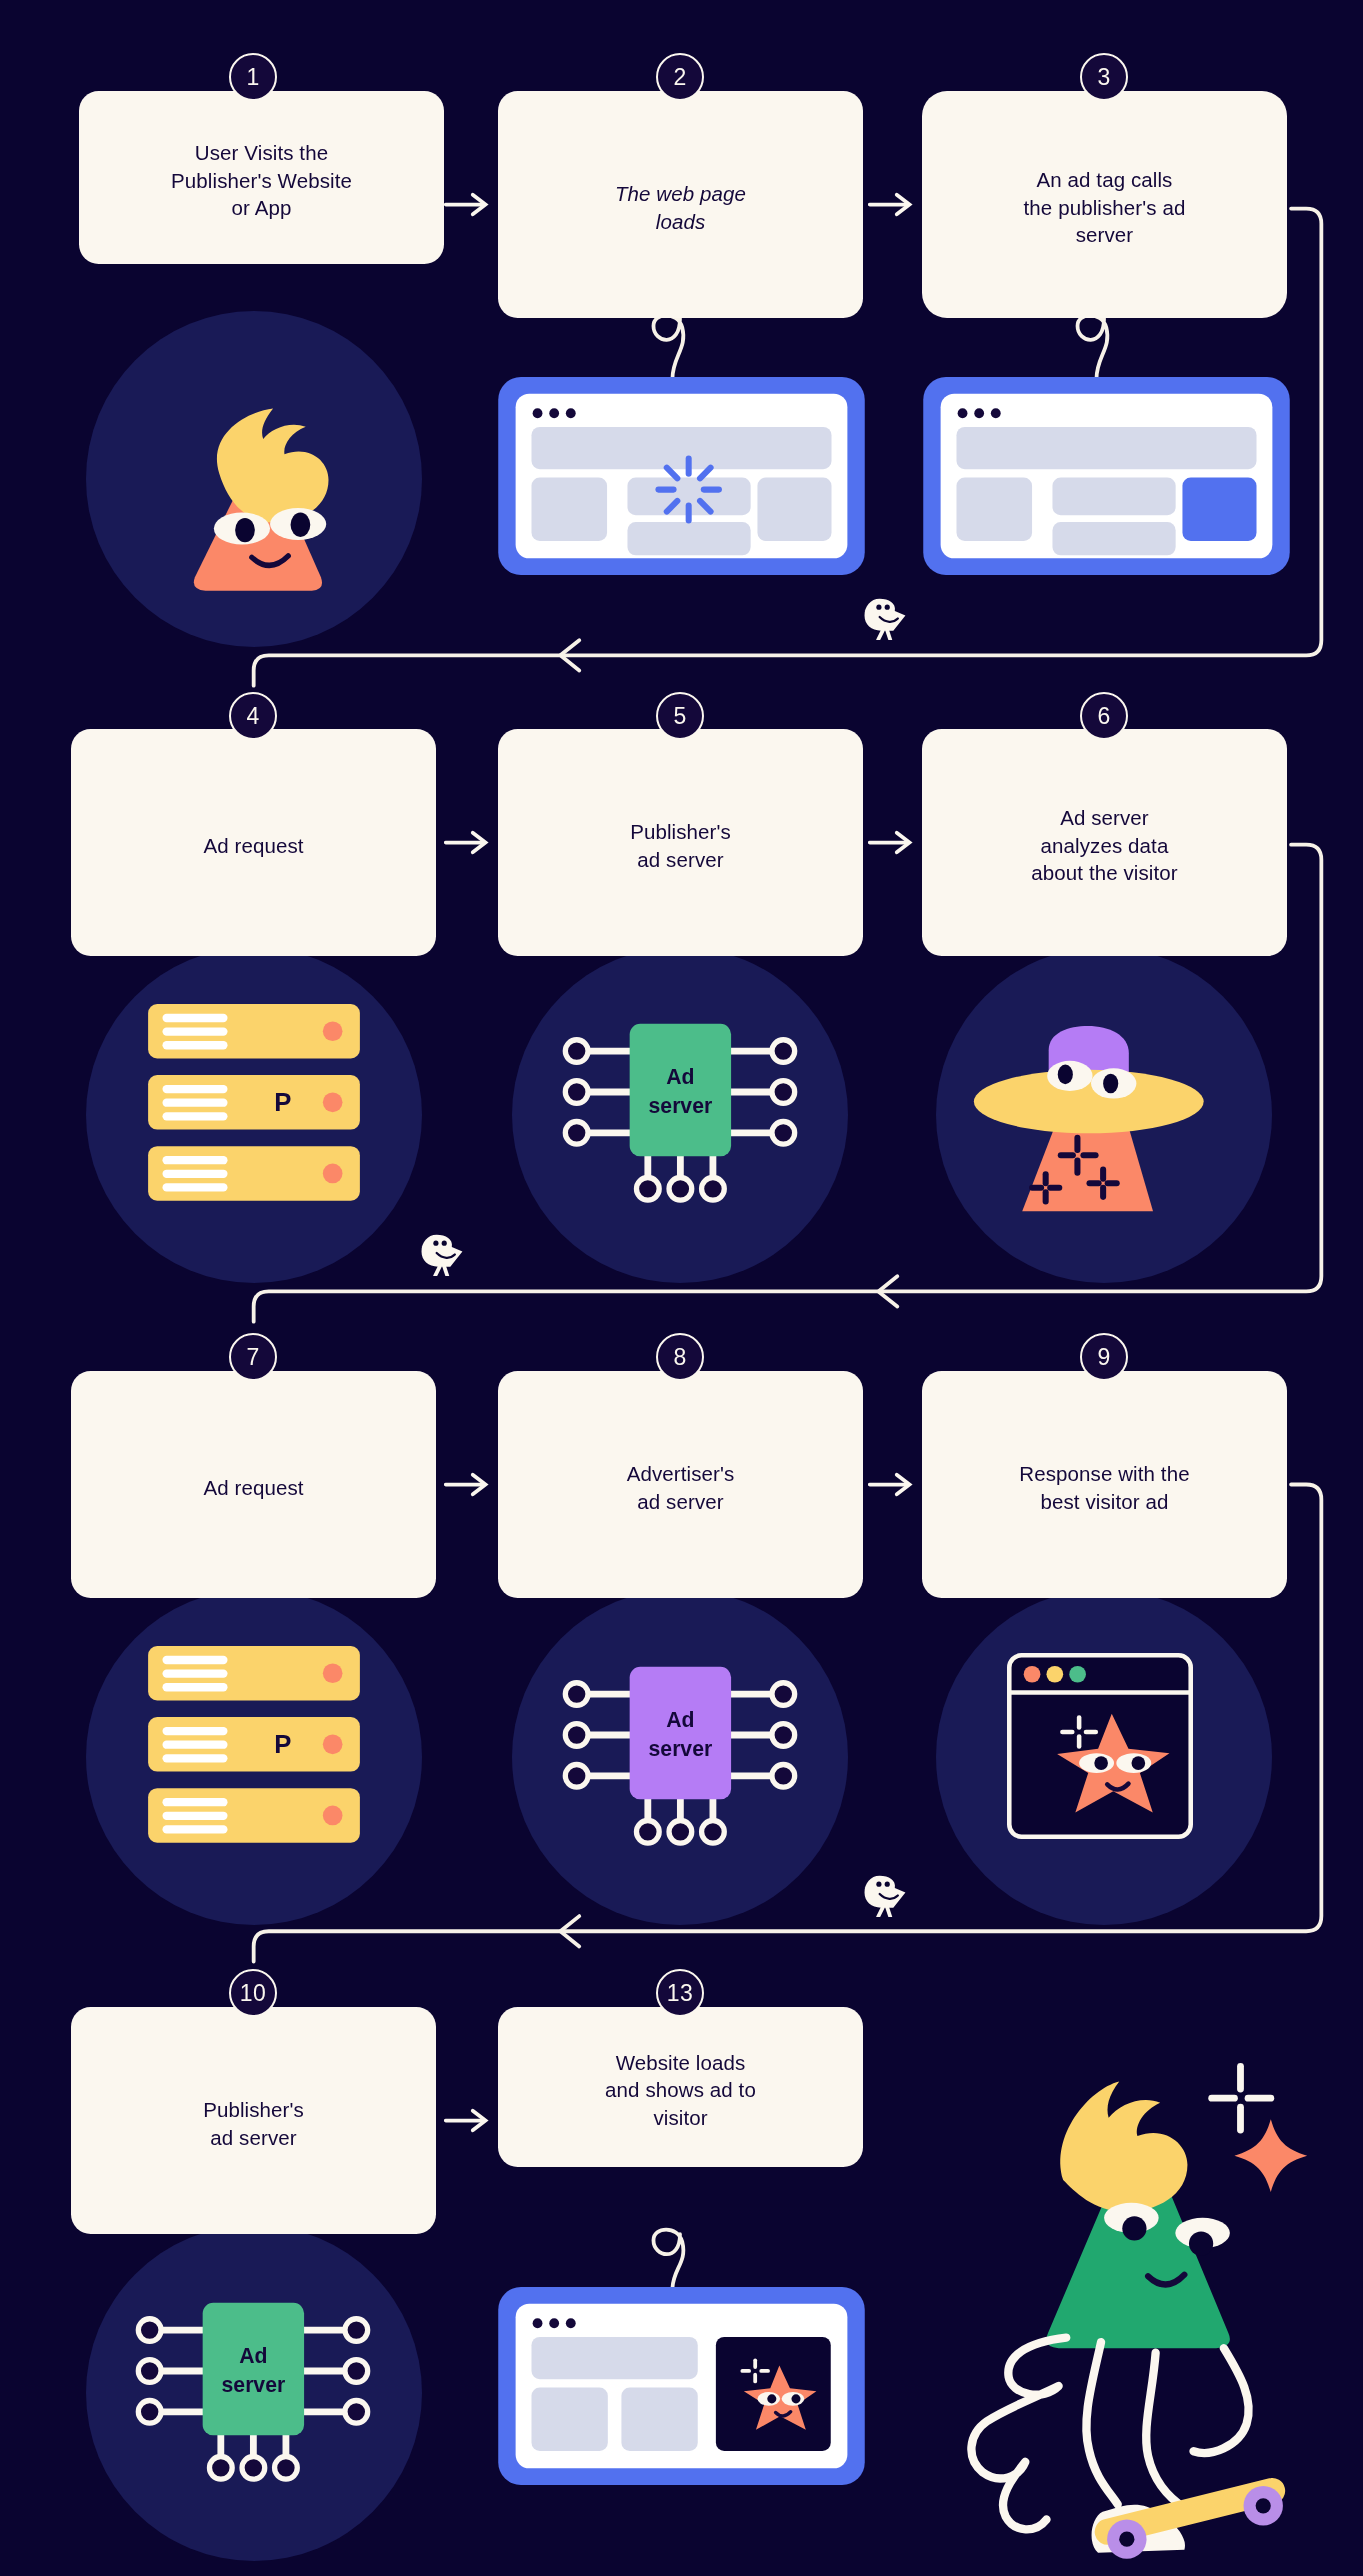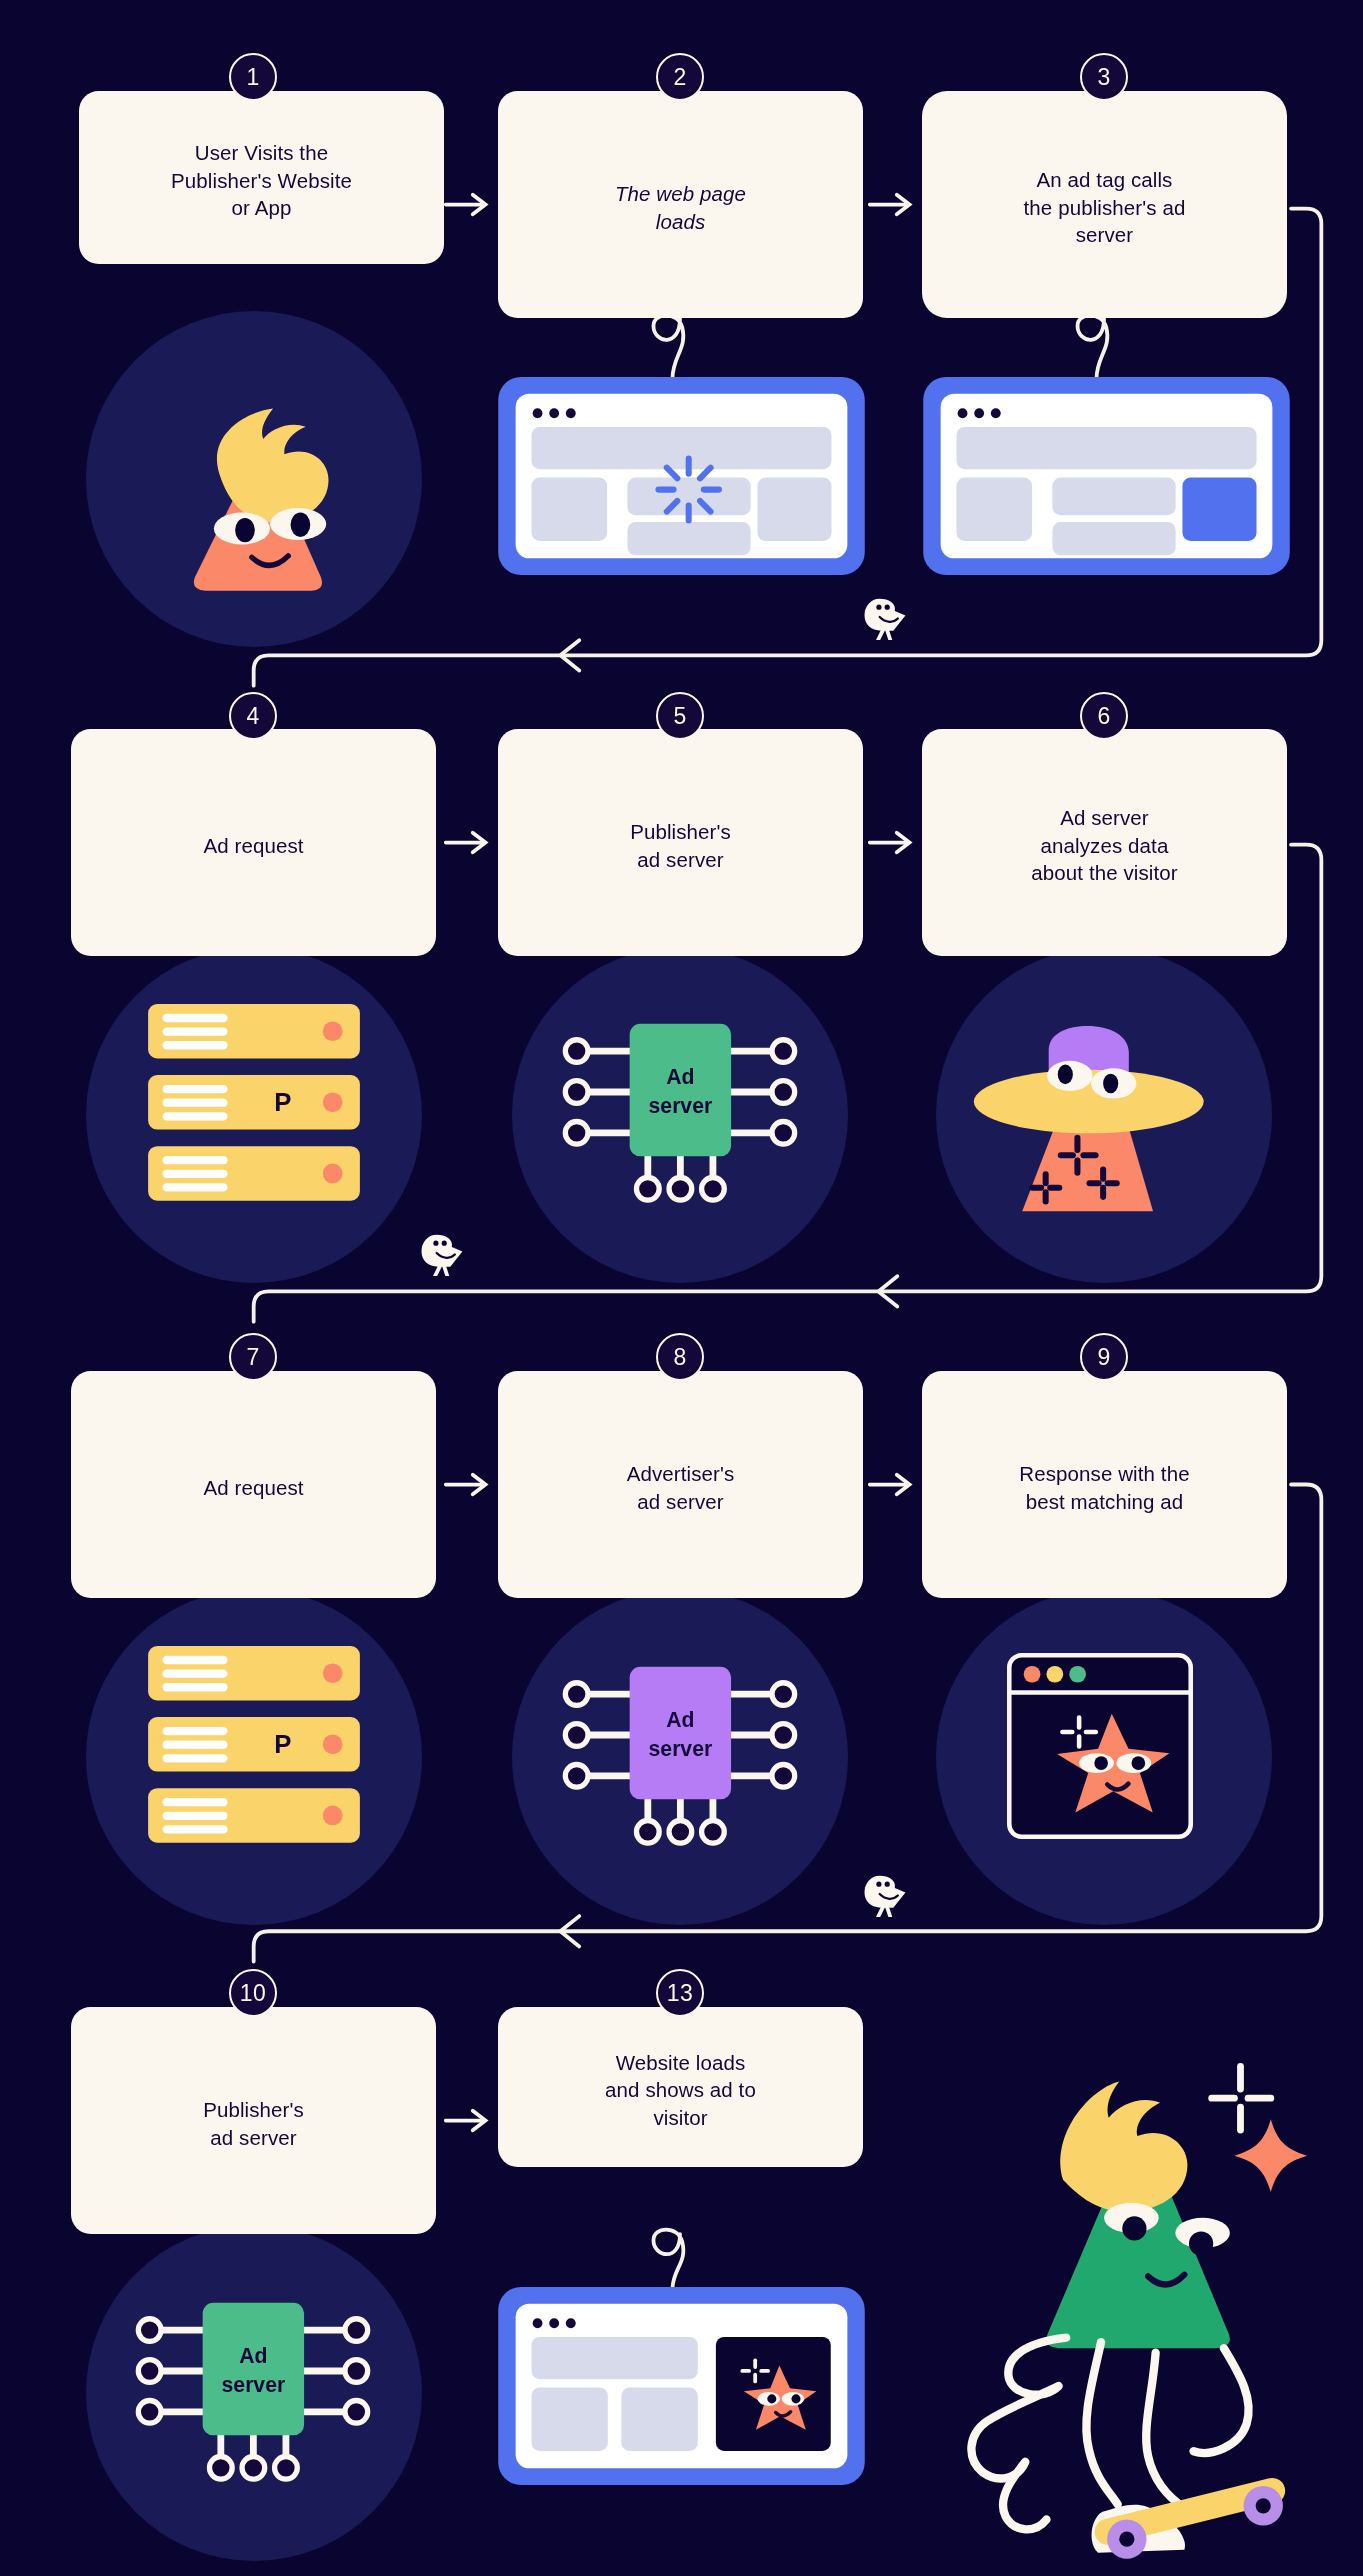--- a/index.html
+++ b/index.html
@@ -414,21 +414,21 @@
   <div class="card" style="left:498px; top:1371px; width:365px; height:227px;">
     <div class="card-text">Advertiser's
 ad server</div>
   </div>
   <div class="badge" style="left:656px; top:1333px;">
       <span>8</span>
     </div>
 
   <div class="card" style="left:922px; top:1371px; width:365px; height:227px;">
     <div class="card-text">Response with the
-best matching ad</div>
+best visitor ad</div>
   </div>
   <div class="badge" style="left:1080px; top:1333px;">
       <span>9</span>
     </div>
 
   <svg class="harrow" style="left:444px; top:1471px;" width="47" height="27" viewBox="0 0 62 36">
     <g stroke="#fbf7ef" stroke-width="5" fill="none" stroke-linecap="round">
         <line x1="2" y1="18" x2="52" y2="18"></line>
         <path d="M38 5 L55 18 L38 31"></path>
       </g>

